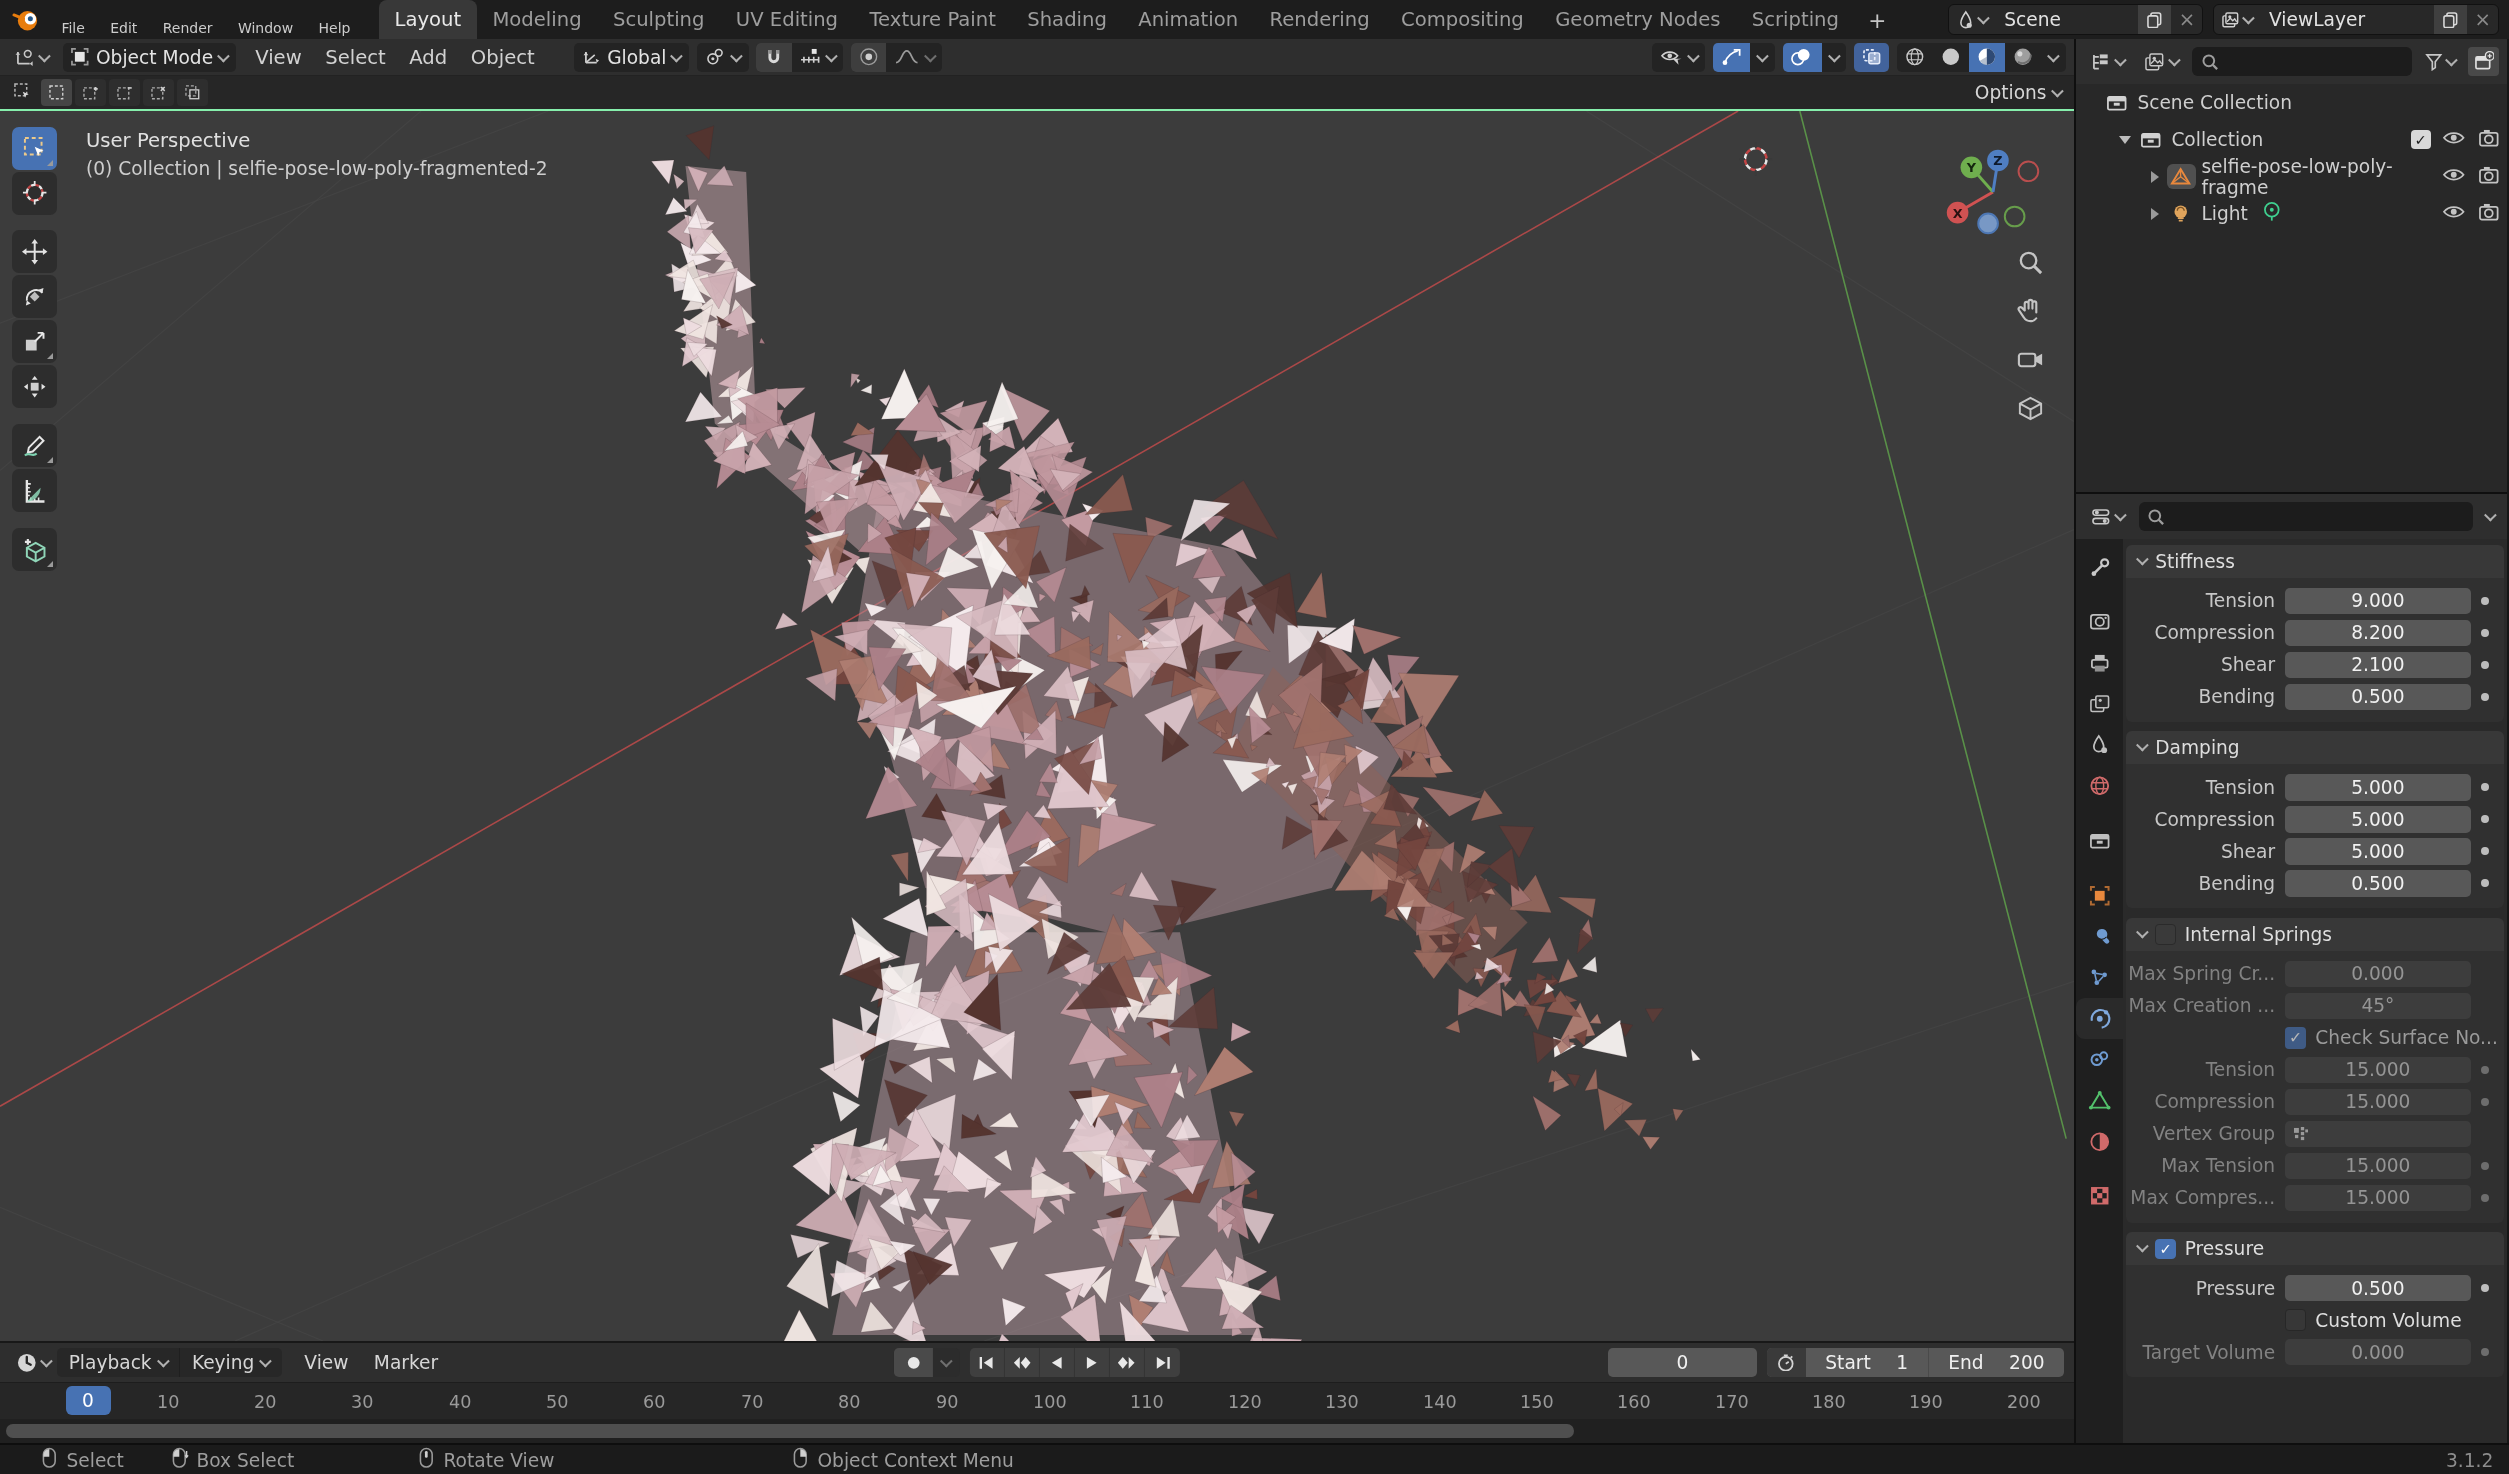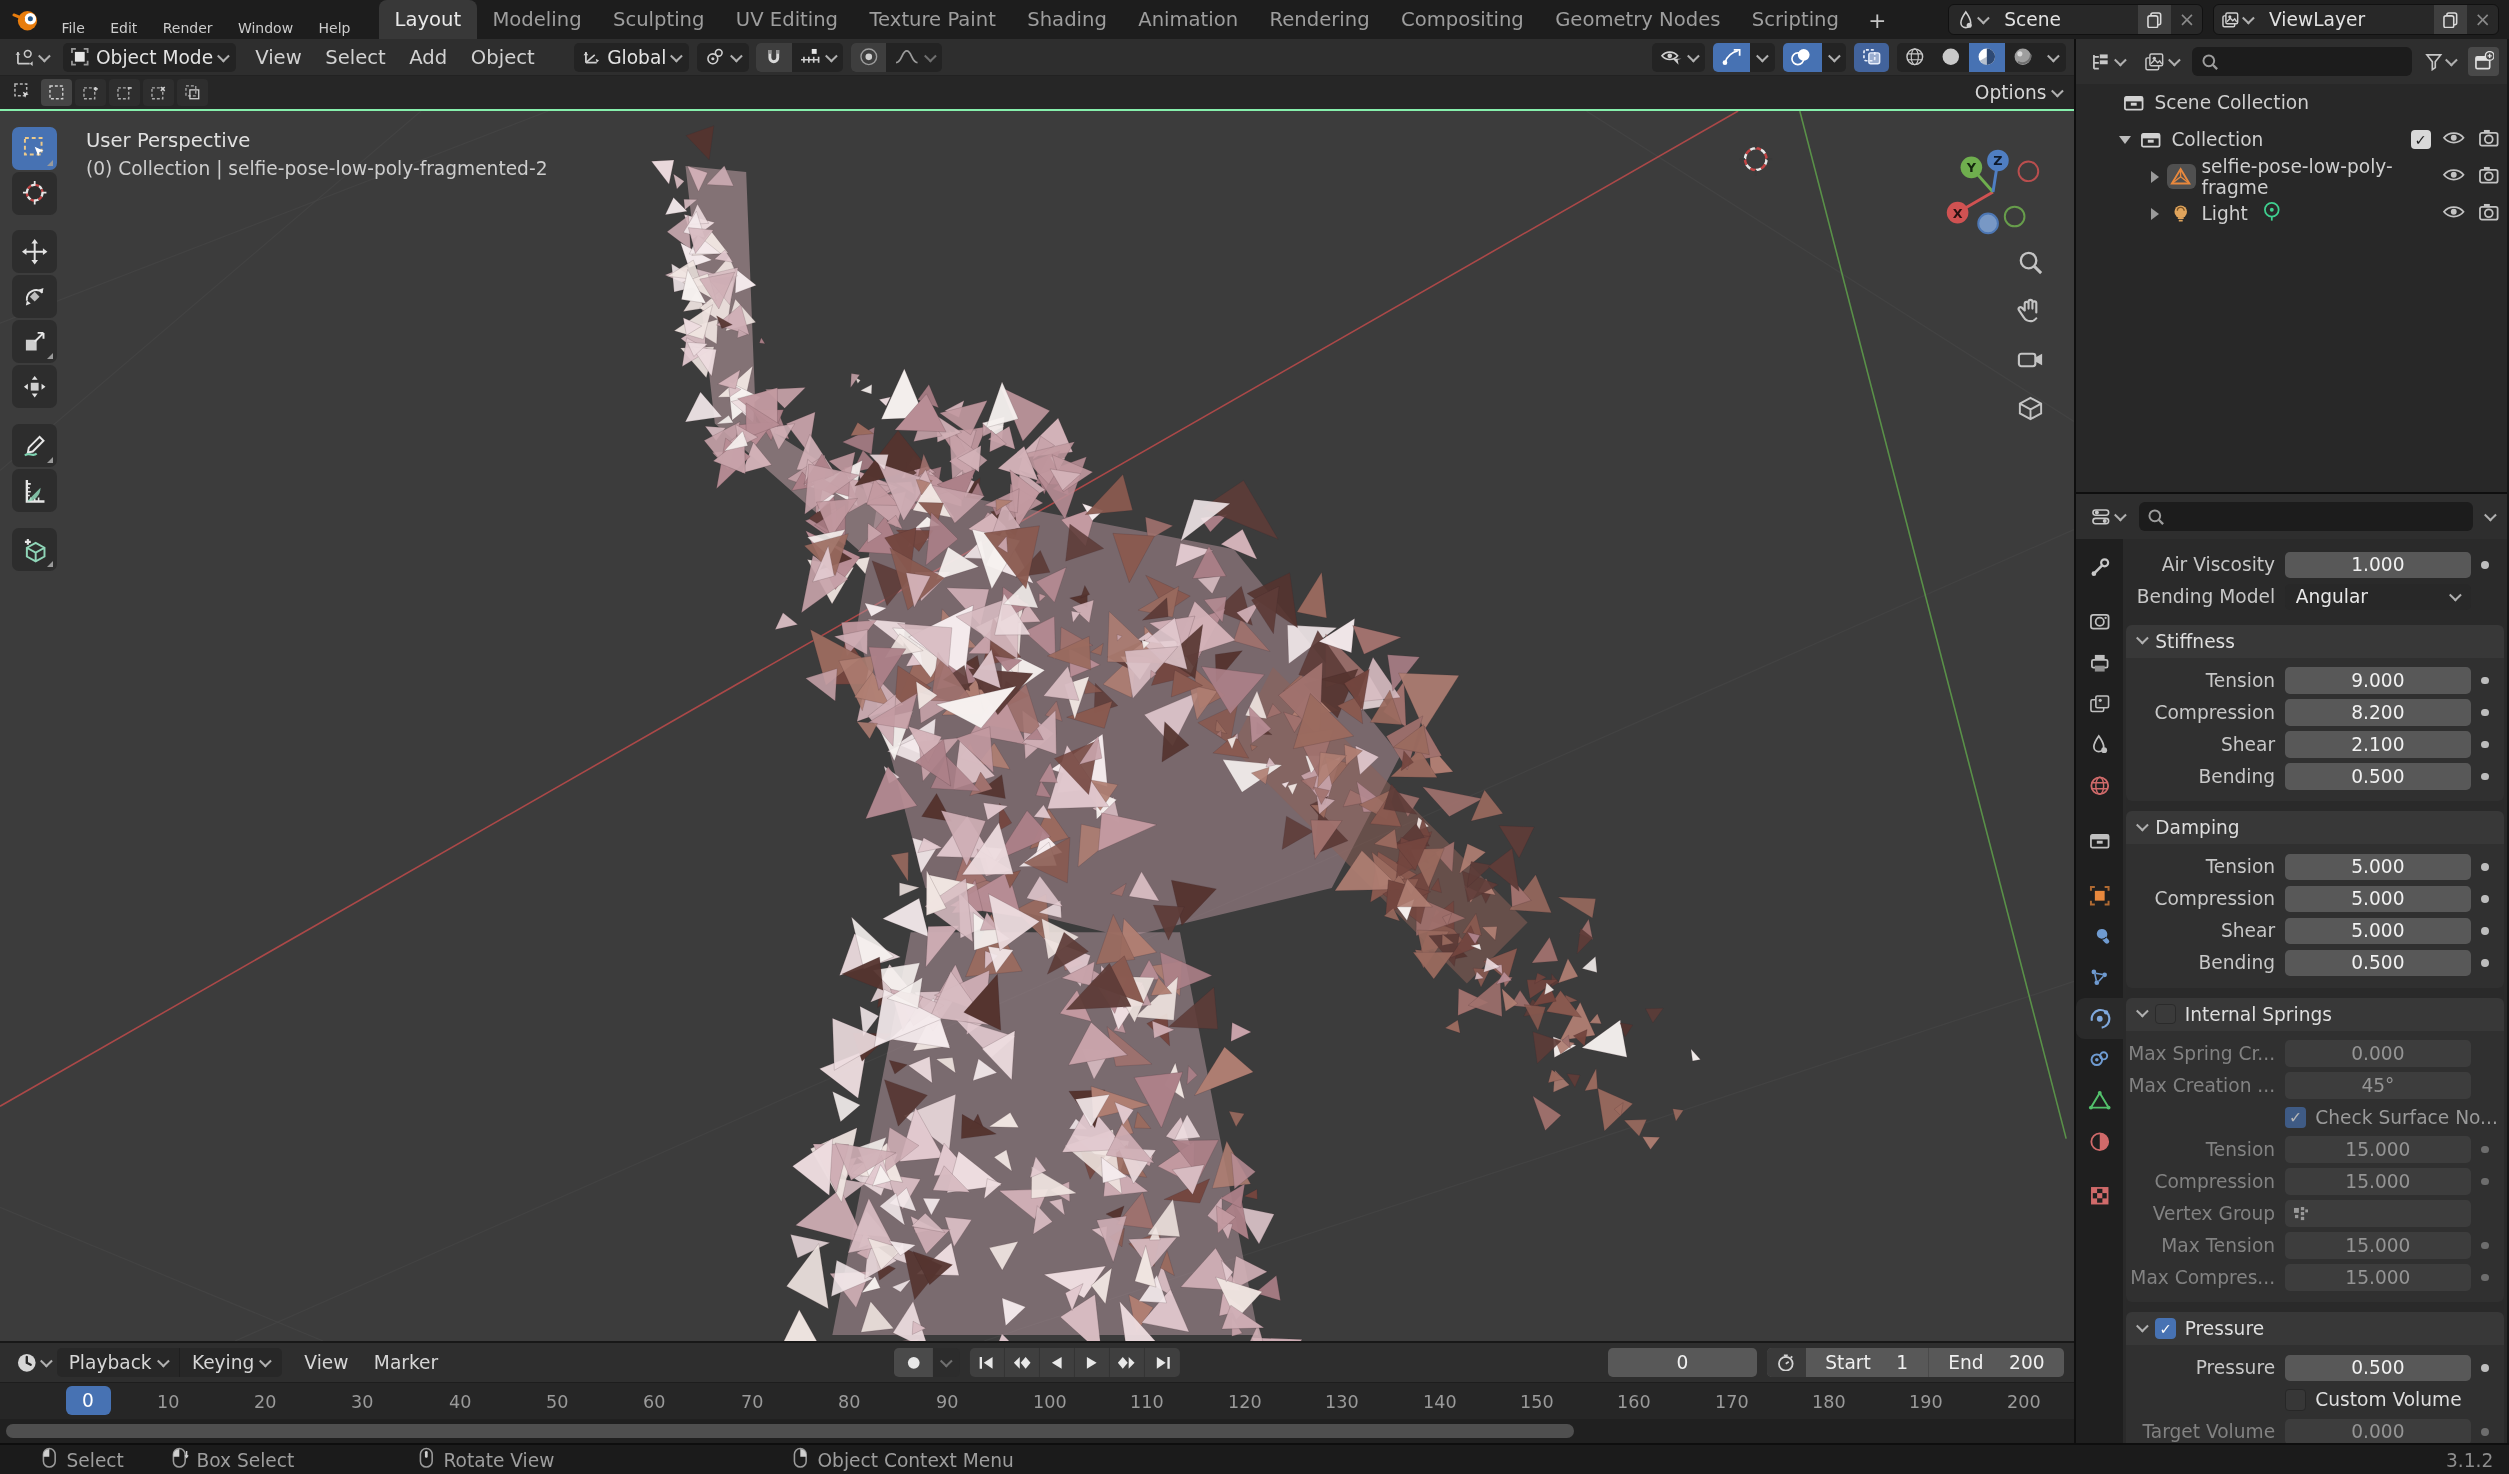--- a/index.html
+++ b/index.html
@@ -1431,21 +1431,21 @@
           <span class="mini-btn lit">
             <svg width="21.6" height="21.6" viewBox="0 0 22 22">
                 <rect x="3" y="6" width="14" height="12" rx="1.5" fill="none" stroke="#e0e0e0" stroke-width="1.7"></rect>
                 <rect x="3" y="6" width="14" height="4" fill="#e0e0e0"></rect>
                 <circle cx="17" cy="5" r="4.4" fill="#4a4a4a" stroke="#e0e0e0" stroke-width="1.4"></circle>
                 <path d="M17 2.8 v4.4 M14.8 5 h4.4" stroke="#e0e0e0" stroke-width="1.4"></path>
               </svg>
           </span>
         </div>
         <div id="ol-rows">
-            <div class="ol-row" style="padding-left:20px">
+            <div class="ol-row" style="padding-left:3px">
      <span class="exp"></span>
               <span class="ol-icon ">
                 <svg width="23.5" height="23.5" viewBox="0 0 24 24">
                   <rect x="3" y="6" width="18" height="13" rx="1.5" fill="none" stroke="#d2d2d2" stroke-width="1.8"></rect>
                   <rect x="3" y="6" width="18" height="4.6" fill="#d2d2d2"></rect>
                   <rect x="9" y="12" width="6" height="3" fill="#d2d2d2"></rect>
                 </svg>
               </span>
               <span>Scene Collection</span>
               <span class="ol-trail">
@@ -1659,39 +1659,20 @@
                   <rect x="4" y="4" width="16" height="16" fill="none" stroke="#d06a6a" stroke-width="1.8"></rect>
                   <rect x="4" y="4" width="5.3" height="5.3" fill="#d06a6a"></rect>
                   <rect x="14.7" y="4" width="5.3" height="5.3" fill="#d06a6a"></rect>
                   <rect x="9.3" y="9.3" width="5.3" height="5.3" fill="#d06a6a"></rect>
                   <rect x="4" y="14.7" width="5.3" height="5.3" fill="#d06a6a"></rect>
                   <rect x="14.7" y="14.7" width="5.3" height="5.3" fill="#d06a6a"></rect>
                 </svg>
               </span>
             </div>
           <div id="pr-content">
-              <div class="psec plain">
-                <div class="psec-body">
-                  <div class="prow ">
-                    <span class="plabel">Air Viscosity</span>
-                    <span class="pfield">1.000</span>
-                    <span class="pdot">
-                      <span class="dot"></span>
-                    </span>
-                  </div>
-                  <div class="prow ">
-                    <span class="plabel">Bending Model</span>
-                    <span class="pfield dd">
-                      <span>Angular</span>
-                      <span class="chev"></span>
-                    </span>
-                    <span class="pdot"></span>
-                  </div>
-                </div>
-              </div>
               <div class="psec ">
                 <div class="psec-header">
        <span class="chev" style="margin-top:-2.9px;"></span>
        <span class="title">Stiffness</span>
                 </div>
                 <div class="psec-body">
                   <div class="prow ">
                     <span class="plabel">Tension</span>
                     <span class="pfield">9.000</span>
                     <span class="pdot">

